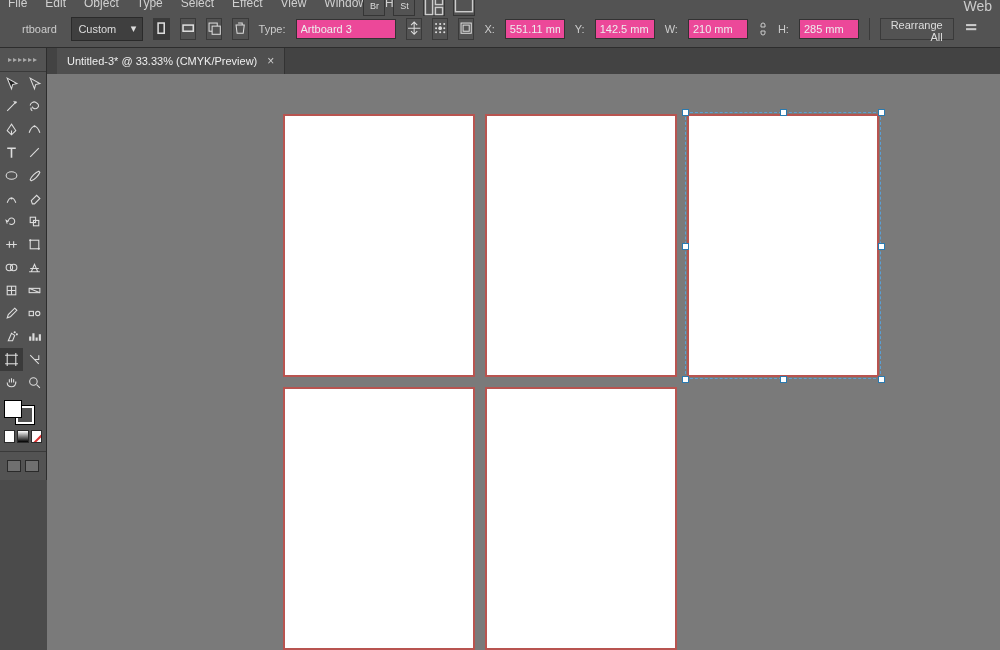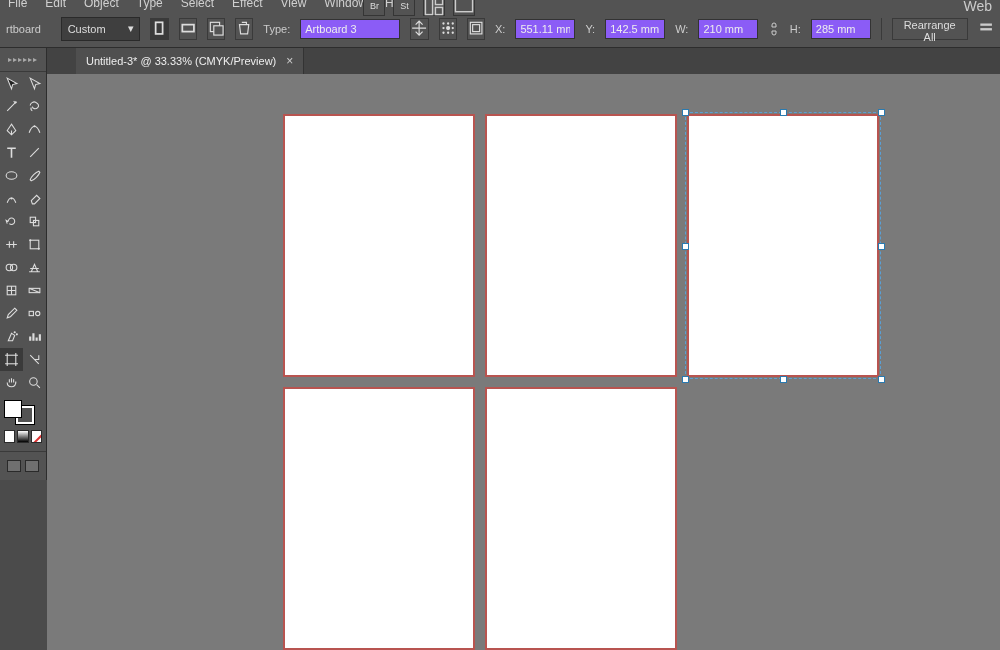--- a/index.html
+++ b/index.html
@@ -5,36 +5,36 @@
   * { margin: 0; padding: 0; box-sizing: border-box; font-family: -apple-system, "Segoe UI", Tahoma, sans-serif; }
   body { background: #4b4b4b; color: #e5e5e5; font-size: 11px; width: 1000px; height: 650px; overflow: hidden; position: relative; }
 
   
   .menu-bar { height: 10px; background: #535353; display: flex; align-items: flex-end; padding: 0 8px; gap: 18px; font-size: 12px; color: #d0d0d0; position: relative; }
   .menu-item { cursor: pointer; }
   .menu-right-icons { position: absolute; right: 8px; top: -4px; display: flex; gap: 8px; align-items: center; }
   .sq-btn { width: 22px; height: 20px; background: #535353; border: 1px solid #353535; display: flex; align-items: center; justify-content: center; font-size: 9px; color: #ddd; }
 
   
-  .control-bar { height: 38px; background: #535353; display: flex; align-items: center; padding: 0 6px; gap: 10px; font-size: 11px; border-bottom: 1px solid #2d2d2d; }
+  .control-bar { height: 38px; background: #535353; display: flex; align-items: center; padding: 0 22px; gap: 10px; font-size: 11px; border-bottom: 1px solid #2d2d2d; }
   .ctrl-label { color: #ccc; font-size: 11px; }
   .artboard-label { width: 55px; overflow: hidden; }
   .preset-select { background: #3f3f3f; border: 1px solid #2a2a2a; color: #ddd; height: 24px; width: 95px; padding: 0 6px; display: flex; align-items: center; justify-content: space-between; cursor: pointer; }
   .icon-btn { width: 22px; height: 22px; background: #535353; border: 1px solid #3a3a3a; display: flex; align-items: center; justify-content: center; cursor: pointer; }
   .icon-btn.active { background: #3a3a3a; }
-  .ctrl-input { background: #8b5cf6; border: 1px solid #333; color: #eee; height: 20px; padding: 0 4px; font-size: 11px; }
+  .ctrl-input { background: #ec4899; border: 1px solid #333; color: #eee; height: 20px; padding: 0 4px; font-size: 11px; }
   .ctrl-input.name { width: 100px; }
   .ctrl-input.dim { width: 60px; }
   .link-icon { width: 14px; height: 14px; display: flex; align-items: center; justify-content: center; }
-  .rearrange-btn { background: #535353; border: 1px solid #3a3a3a; color: #ddd; height: 22px; padding: 0 10px; cursor: pointer; font-size: 11px; }
+  .rearrange-btn { background: #535353; border: 1px solid #3a3a3a; color: #ddd; height: 22px; padding: 0 10px; cursor: pointer; font-size: 11px; text-align: right; }
   .ellipsis-btn { width: 20px; height: 20px; display: flex; align-items: center; justify-content: center; cursor: pointer; }
   .vsep { width: 1px; height: 22px; background: #3a3a3a; }
 
   
-  .tab-strip { height: 26px; background: #434343; display: flex; align-items: stretch; padding-left: 76px; }
+  .tab-strip { height: 26px; background: #434343; display: flex; align-items: stretch; padding-left: 57px; }
   .doc-tab { background: #4f4f4f; display: flex; align-items: center; padding: 0 10px; gap: 10px; font-size: 11px; color: #eee; border-right: 1px solid #333; }
   .tab-close { cursor: pointer; font-size: 12px; color: #ccc; }
 
   
   .tools { position: absolute; left: 0; top: 48px; width: 47px; background: #535353; border-right: 1px solid #2d2d2d; }
   .tools-header { height: 24px; display: flex; align-items: center; justify-content: center; border-bottom: 1px solid #3a3a3a; font-size: 8px; letter-spacing: 1px; color: #aaa; }
   .tool-row { display: flex; }
   .tool-cell { width: 23px; height: 23px; display: flex; align-items: center; justify-content: center; cursor: pointer; position: relative; color: #ddd; }
   .tool-cell.active { background: #3a3a3a; }
   .tool-cell svg { width: 15px; height: 15px; }

